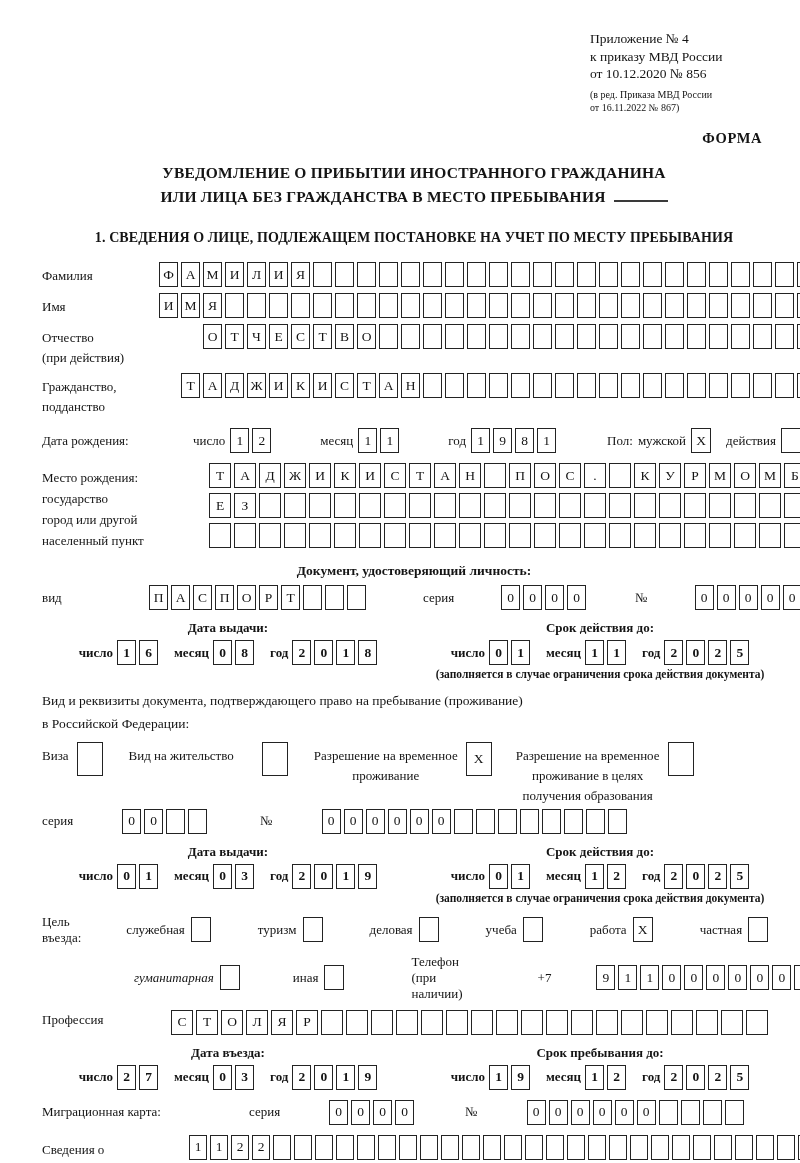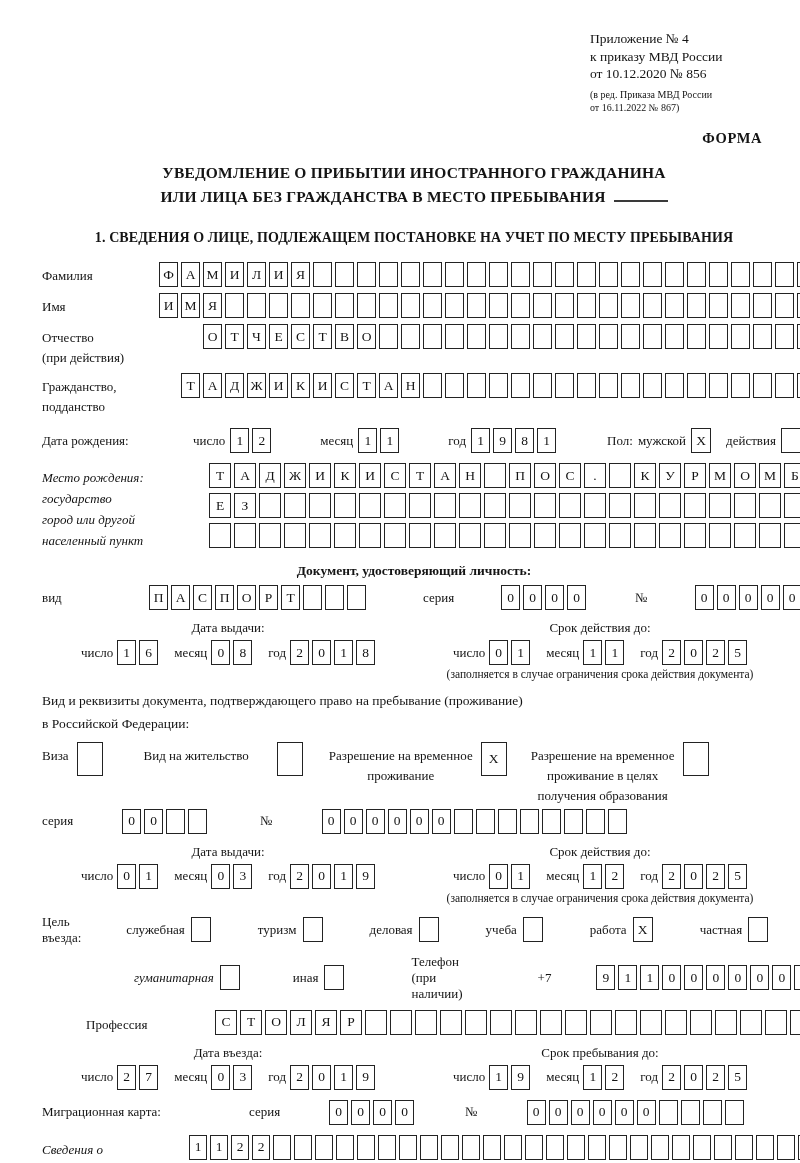--- a/index.html
+++ b/index.html
@@ -20,36 +20,36 @@
         display:flex;align-items:center;justify-content:center;font-size:13.5px;background:#fff;}
   .cells.wide .cell{width:22px;}
   .cells.rep .cell{width:18px;}
   .cbox{box-sizing:border-box;flex:0 0 auto;width:20px;height:25px;border:1.5px solid #232323;
         display:inline-flex;align-items:center;justify-content:center;font-size:13.5px;background:#fff;}
   .cbox.tall{width:26px;height:34px;}
 
   .inl{display:flex;align-items:center;gap:5px;}
   .doc-head{text-align:center;font-weight:bold;font-size:13.5px;margin-top:10px;}
 
-  .dwrap{display:flex;margin-top:10px;}
+  .dwrap{display:flex;margin-top:10px;font-weight:bold;}
   .dcol{display:flex;flex-direction:column;align-items:center;}
   .dcol.left{width:372px;align-items:center;}
   .dcol.right{flex:1;}
   .dhead{font-size:13px;margin-bottom:4px;}
   .drow{display:flex;align-items:center;gap:4px;font-size:13px;}
   .drow .gap{width:8px;}
   .dnote{font-size:11.5px;margin-top:3px;white-space:nowrap;}
 
   .permit-intro{font-size:13.5px;margin-top:10px;line-height:1.7;}
   .permit-row{display:flex;align-items:flex-start;margin-top:6px;font-size:13px;}
   .permit-opt{display:flex;align-items:flex-start;gap:8px;}
   .permit-opt .txt{text-align:center;line-height:1.55;padding-top:4px;}
 
   .opt{display:inline-flex;align-items:center;gap:6px;}
-  .labelcol{line-height:1.62;font-style:italic;}
+  .labelcol{line-height:1.62;}
   .cellscol > .cells{margin-bottom:5px;}
 </style>
 </head>
 <body>
 
 <div class="page">
 
   <div class="annex">
     <div>Приложение № 4</div>
     <div>к приказу МВД России</div>
@@ -430,21 +430,21 @@
   <div class="permit-intro">
     <div>Вид и реквизиты документа, подтверждающего право на пребывание (проживание)</div>
     <div>в Российской Федерации:</div>
   </div>
 
   <div class="permit-row">
     <div class="permit-opt">
       <span class="txt">Виза</span>
       <span class="cbox tall"></span>
     </div>
-    <div class="permit-opt" style="margin-left:41px;gap:28px;">
+    <div class="permit-opt" style="margin-left:26px;gap:28px;">
       <span class="txt">Вид на жительство</span>
       <span class="cbox tall"></span>
     </div>
     <div class="permit-opt" style="margin-left:26px;">
       <span class="txt">
         <span>Разрешение на временное</span><br><span>проживание</span>
       </span>
       <span class="cbox tall">X</span>
     </div>
     <div class="permit-opt" style="margin-left:24px;">
@@ -584,21 +584,21 @@
         <span class="cell">0</span>
         <span class="cell">0</span>
         <span class="cell">0</span>
         <span class="cell">0</span>
         <span class="cell">0</span>
         <span class="cell">0</span>
         <span class="cell"></span>
       </div>
   </div>
 
-  <div class="frow" style="align-items:flex-end;margin-top:8px;margin-left:44px;">
+  <div class="frow" style="align-items:flex-start;margin-top:8px;">
     <span class="lbl" style="padding-top:0;width:90px;">Профессия</span>
     <div class="cells wide">
         <span class="cell">С</span>
         <span class="cell">Т</span>
         <span class="cell">О</span>
         <span class="cell">Л</span>
         <span class="cell">Я</span>
         <span class="cell">Р</span>
         <span class="cell"></span>
         <span class="cell"></span>

